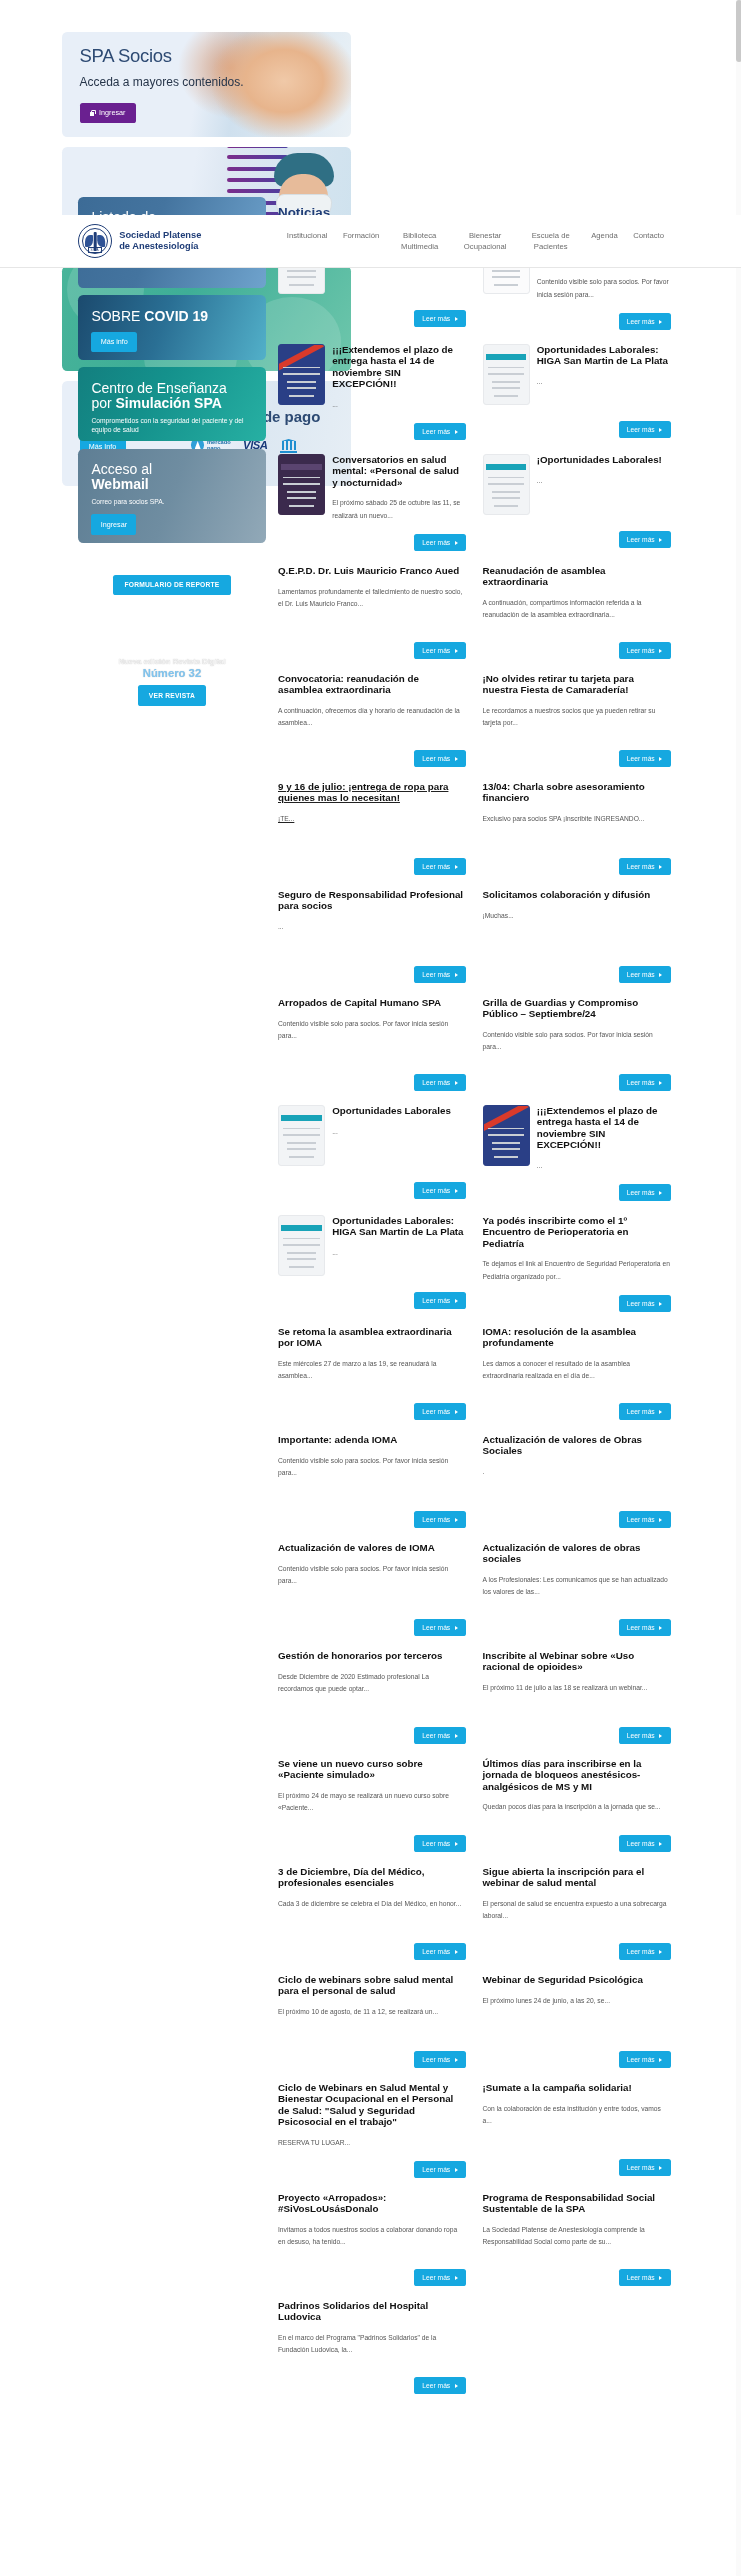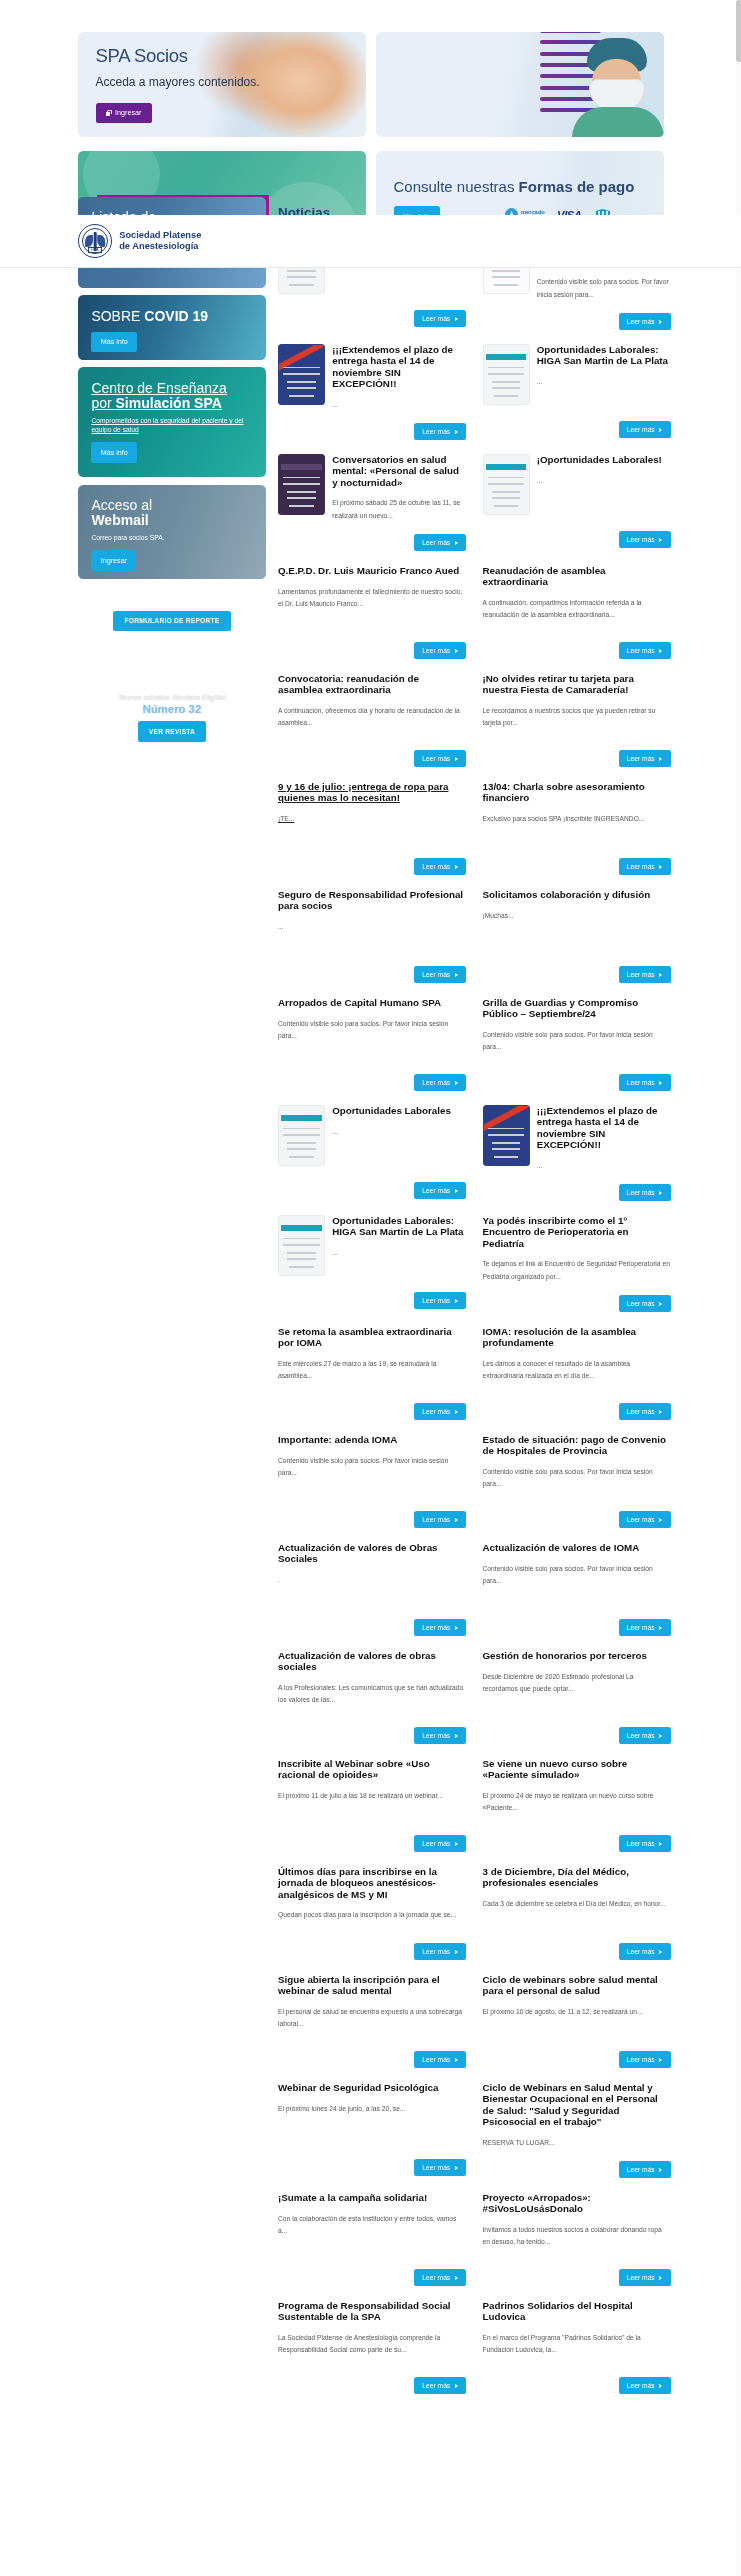--- a/index.html
+++ b/index.html
@@ -6,21 +6,21 @@
   html, body {
     width: 742px;
     background: #ffffff;
     font-family: "Liberation Sans", sans-serif;
     color: #222;
   }
   body { position: relative; width: 742px; height: 3543px; overflow: hidden; }
 
   
   .hero-wrap { width: 742px; padding: 32px 0 0 0; }
-  .hero-row { display: flex; gap: 10px; padding: 0 78px; margin-bottom: 14.4px; }
+  .hero-row { display: flex; gap: 10px; padding: 0 62px; margin-bottom: 14.4px; flex-direction: column; }
   .hero-card {
     width: 289px; height: 105px; border-radius: 5.2px; position: relative;
     overflow: hidden; background: #e7eef7;
   }
   .hero-card.spa-socios {
     background:
       radial-gradient(ellipse 103px 82px at 222px 49px, #f0c9a8 0%, #e7b48c 38%, rgba(231,180,140,0) 72%),
       radial-gradient(ellipse 77px 72px at 170px 36px, #d7a080 0%, rgba(215,160,128,0) 70%),
       linear-gradient(100deg, #e8eff8 0%, #e8eff8 47%, #cfe0ee 60%, #eaf1f6 100%);
   }
@@ -120,21 +120,21 @@
   .nav-item { font-size: 7.7px; color: #6e6e6e; cursor: pointer; text-align: center; line-height: 1.45; max-width: 50px;}
 
   
   .left-col { position: absolute; left: 78px; top: 197px; width: 188px; z-index: 5;}
   .promo {
     width: 188px; border-radius: 5.2px; overflow: hidden; position: relative;
     margin-bottom: 7.2px; color: #fff; padding: 13.4px 13.4px 12.4px 13.4px;
   }
   .promo.listado { height: 91px; background: linear-gradient(110deg,#3c6b96 0%,#44749f 40%,#6fa3cd 100%); }
   .promo.covid   { height: 65px; background: linear-gradient(110deg,#1b4a6e 0%,#2a6f94 45%,#52b0c9 100%);}
-  .promo.centro  { height: 110px; background: linear-gradient(120deg,#137f7f 0%,#14918c 40%,#27b0a3 100%); text-decoration: underline;}
+  .promo.centro  { height: 74px; background: linear-gradient(120deg,#137f7f 0%,#14918c 40%,#27b0a3 100%);}
   .promo.webmail { height: 94px; background: linear-gradient(110deg,#5e7e94 0%,#6f8da1 50%,#92a9b8 100%);}
   .promo h3 { font-size: 14px; font-weight: 300; line-height: 1.07; }
   .promo h3 b { font-weight: 700; }
   .promo p { font-size: 6.7px; margin-top: 5.2px; line-height: 1.35; font-weight: 300;}
   .promo .btn-blue {
     margin-top: 8.2px; display: inline-block; background: #16a8e0; color: #fff;
     border: none; border-radius: 2.6px; font-size: 7.2px; padding: 5.7px 9.3px; cursor: pointer;
   }
   .search-row { margin-top: 7.2px; display: flex; gap: 5.2px; }
   .search-row input {
@@ -655,32 +655,20 @@
         </div>
       </div>
       <button class="nc-more" style="top: 77px;">
         <span>Leer más</span>
         <span class="tri"></span>
       </button>
     </div>
     <div class="news-card" style="min-height: 108px;">
       <div class="nc-body">
         <div class="nc-text">
-          <div class="nc-title">Estado de situación: pago de Convenio de Hospitales de Provincia</div>
-          <div class="nc-excerpt">Contenido visible solo para socios. Por favor inicia sesión para...</div>
-        </div>
-      </div>
-      <button class="nc-more" style="top: 77px;">
-        <span>Leer más</span>
-        <span class="tri"></span>
-      </button>
-    </div>
-    <div class="news-card" style="min-height: 108px;">
-      <div class="nc-body">
-        <div class="nc-text">
           <div class="nc-title">Actualización de valores de Obras Sociales</div>
           <div class="nc-excerpt">.</div>
         </div>
       </div>
       <button class="nc-more" style="top: 77px;">
         <span>Leer más</span>
         <span class="tri"></span>
       </button>
     </div>
     <div class="news-card" style="min-height: 108px;">
@@ -871,18 +859,27 @@
       <div class="cad"></div>
         <div class="wing l"></div>
         <div class="wing r"></div>
       <div class="spa">SPA</div>
     </div>
     <div class="brand-name">
       <div>Sociedad Platense</div>
       <div>de Anestesiología</div>
     </div>
   </div>
+  <div class="nav-menu" id="nav-menu">
+      <div class="nav-item">Institucional</div>
+      <div class="nav-item">Formación</div>
+      <div class="nav-item">Biblioteca Multimedia</div>
+      <div class="nav-item">Bienestar Ocupacional</div>
+      <div class="nav-item">Escuela de Pacientes</div>
+      <div class="nav-item">Agenda</div>
+      <div class="nav-item">Contacto</div>
+    </div>
 </div>
 
 <div class="scroll-track">
   <div class="scroll-thumb"></div>
 </div>
 
 
 </body></html>

